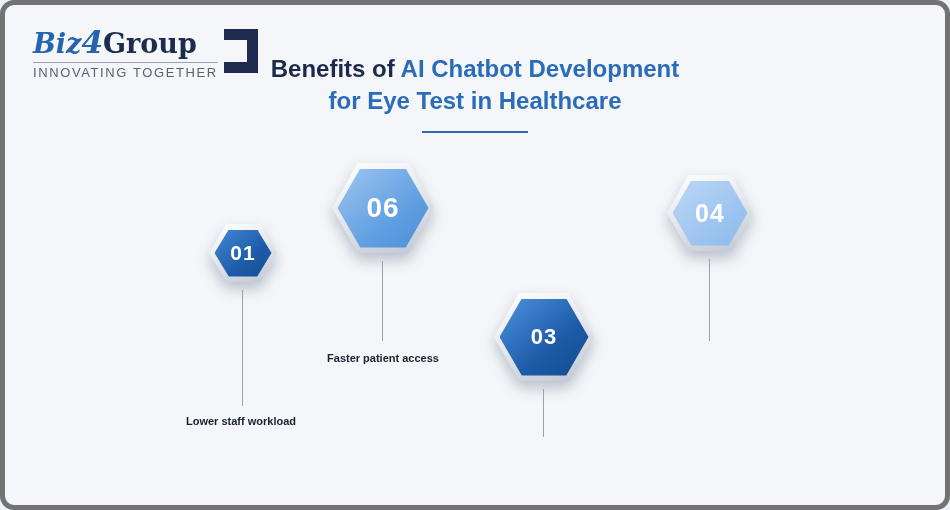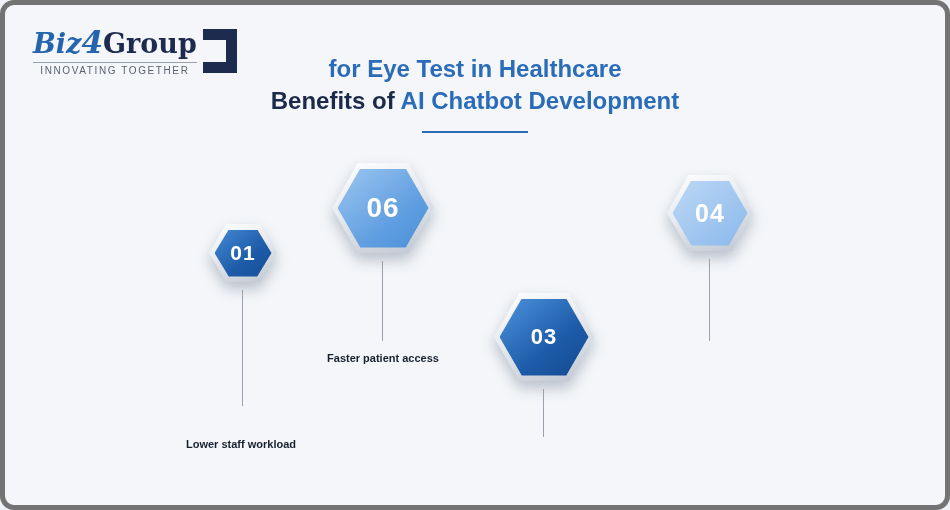--- a/index.html
+++ b/index.html
@@ -33,21 +33,21 @@
     line-height: 30px;
     white-space: nowrap;
   }
   .logo-biz { color: #2565ae; font-style: italic; font-weight: bold; }
   .logo-four { color: #2565ae; font-style: italic; font-weight: bold; font-size: 31px; }
   .logo-group { color: #1c2b4e; font-weight: bold; }
   .logo-tagline {
     margin-top: 3px;
     padding-top: 2px;
     border-top: 1px solid #9aa3ad;
-    font-size: 10px;
+    font-size: 13px;
     letter-spacing: 1.6px;
     color: #5a6270;
     text-align: center;
     white-space: nowrap;
   }
   .logo-mark {
     width: 34px;
     height: 44px;
     margin-left: 6px;
     margin-top: 2px;
@@ -140,45 +140,45 @@
 
   
   .item-label {
     position: absolute;
     text-align: center;
     font-size: 11px;
     font-weight: bold;
     line-height: 23px;
     color: #17212f;
   }
-  .label-1 { left: 126px; top: 428px; width: 220px; }
+  .label-1 { left: 126px; top: 405px; width: 220px; }
   .label-2 { left: 302px; top: 342px; width: 152px; }
   .label-3 { left: 425px; top: 442px; width: 230px; }
   .label-4 { left: 619px; top: 342px; width: 172px; }
 </style>
 </head>
 <body>
 
 <div class="canvas">
 
   <div class="logo">
     <div class="logo-textcol">
       <div class="logo-word">
         <span class="logo-biz">Biz</span><span class="logo-four">4</span><span class="logo-group">Group</span>
       </div>
       <div class="logo-tagline">INNOVATING TOGETHER</div>
     </div>
     <div class="logo-mark"></div>
   </div>
 
   <div class="title-block">
-    <div class="title-line title-highlight">for Eye Test in Healthcare</div>
     <div class="title-line">
       <span>Benefits of </span><span class="title-highlight">AI Chatbot Development</span>
     </div>
+    <div class="title-line title-highlight">for Eye Test in Healthcare</div>
     <div class="title-underline"></div>
   </div>
 
   <div class="hex-wrap hex-1 theme-dark1">
     <div class="hex-outer">
       <div class="hex-inner">
         <span class="hex-num">01</span>
       </div>
     </div>
   </div>

